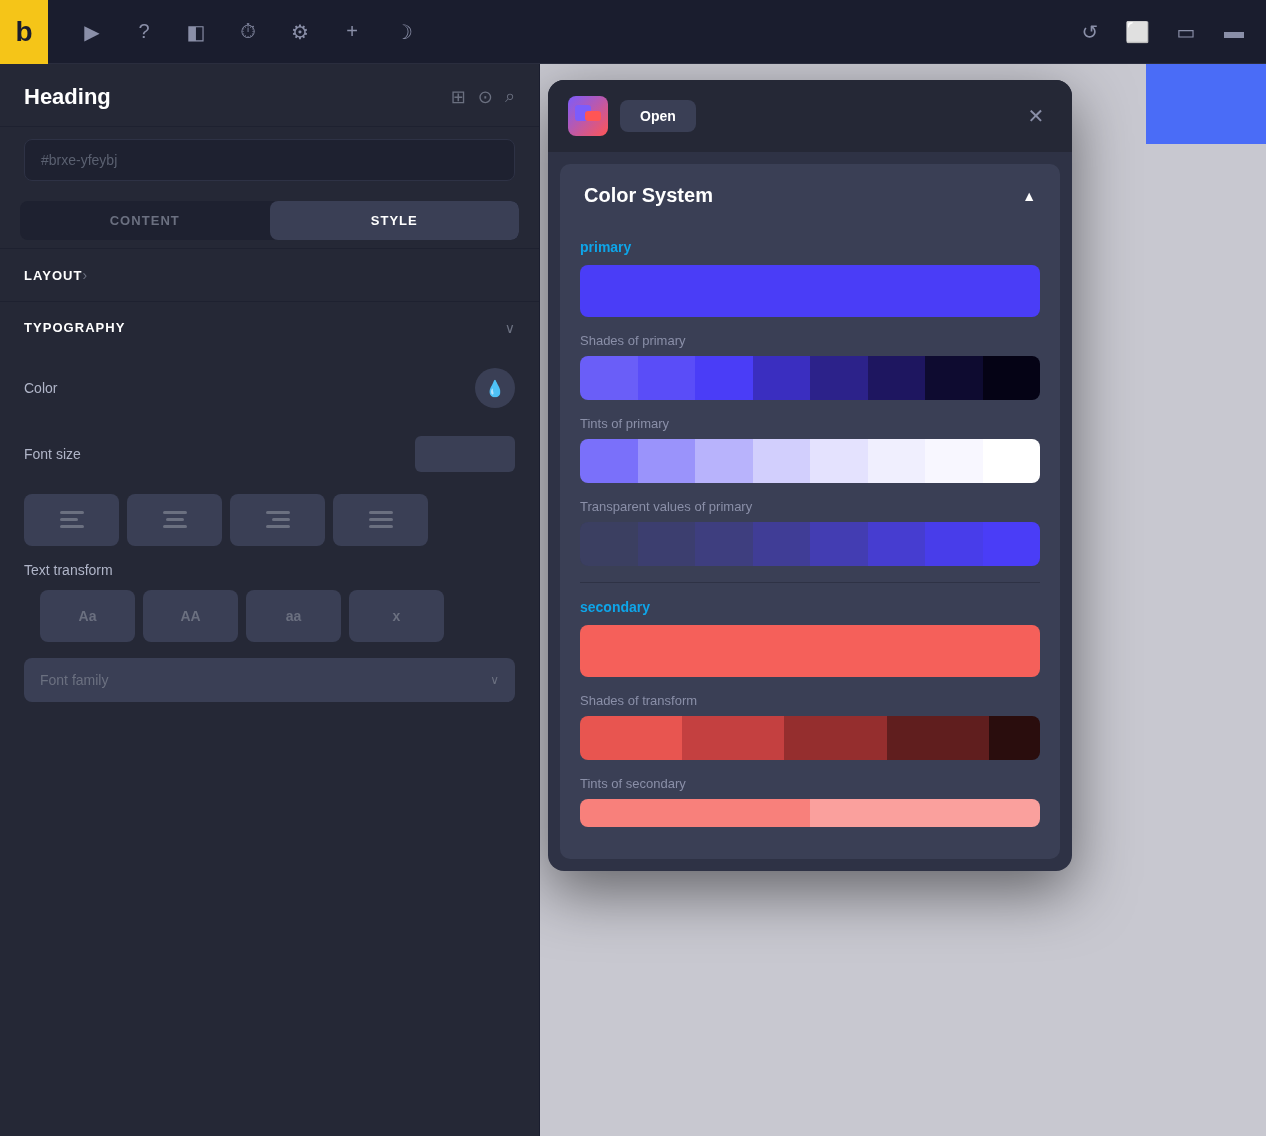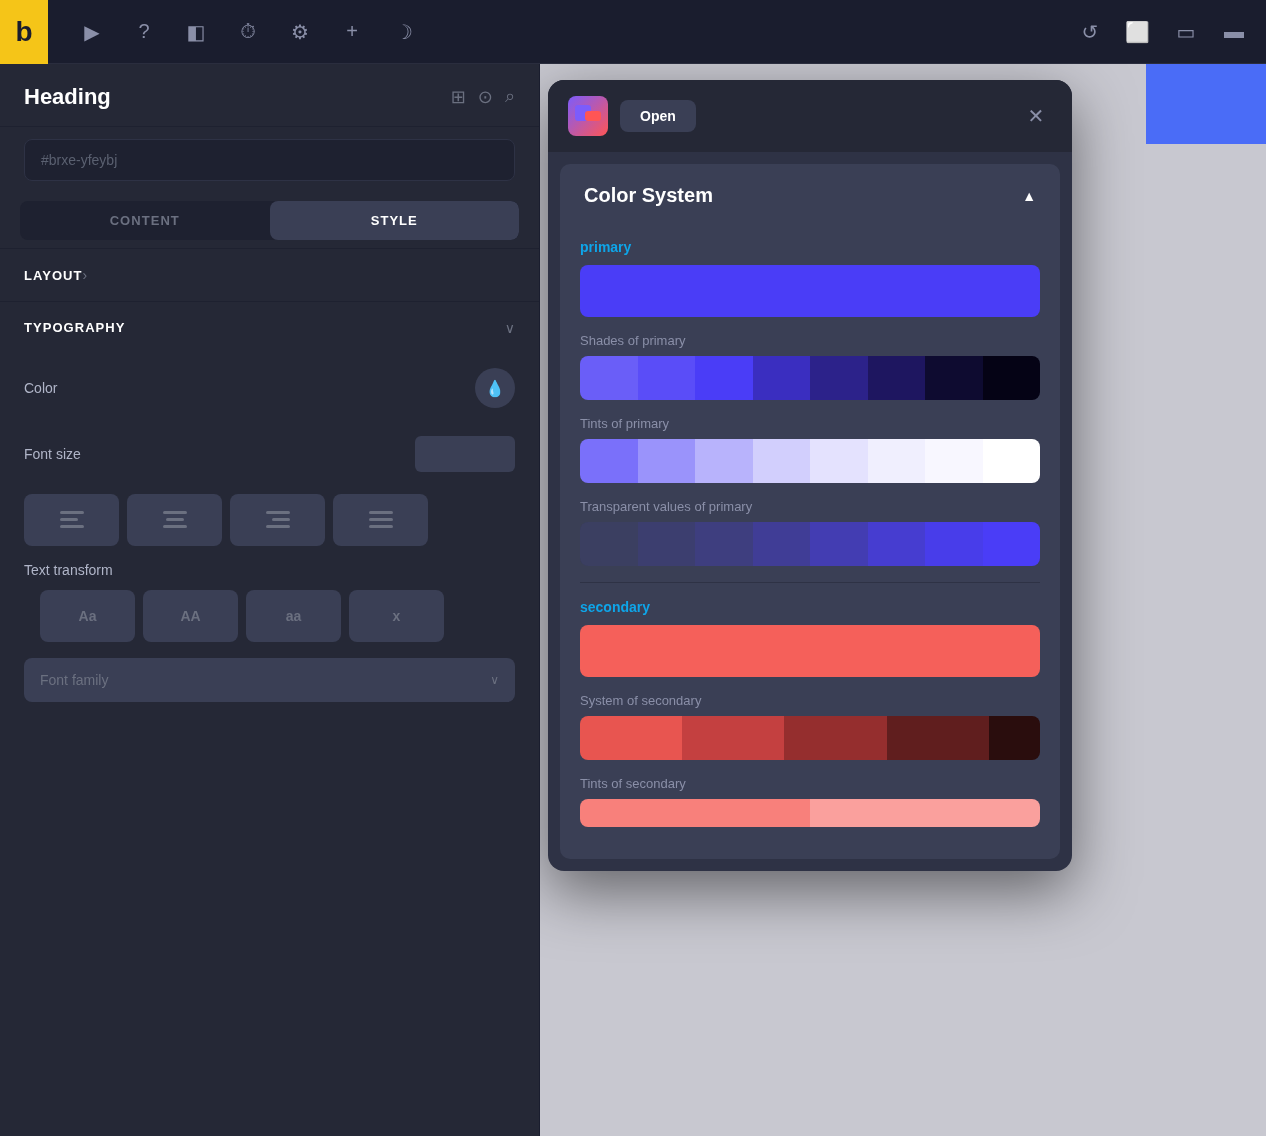--- a/index.html
+++ b/index.html
@@ -577,21 +577,21 @@
           <div class="color-swatch" style="background:rgba(74,61,247,0.76);"></div>
           <div class="color-swatch" style="background:rgba(74,61,247,0.92);"></div>
           <div class="color-swatch" style="background:rgba(74,61,247,1);"></div>
         </div>
 
         <div class="color-divider"></div>
 
         <div class="color-section-label">secondary</div>
         <div class="color-bar" style="background: #f5605a;"></div>
 
-        <div class="color-sublabel">System of secondary</div>
+        <div class="color-sublabel">Shades of transform</div>
         <div class="color-palette">
           <div class="color-swatch" style="background:#e85550; flex:2;"></div>
           <div class="color-swatch" style="background:#c44040; flex:2;"></div>
           <div class="color-swatch" style="background:#952e2e; flex:2;"></div>
           <div class="color-swatch" style="background:#601e1e; flex:2;"></div>
           <div class="color-swatch" style="background:#2a0d0d; flex:1;"></div>
         </div>
 
         <div class="color-sublabel">Tints of secondary</div>
         <div class="color-palette" style="height:28px;">

